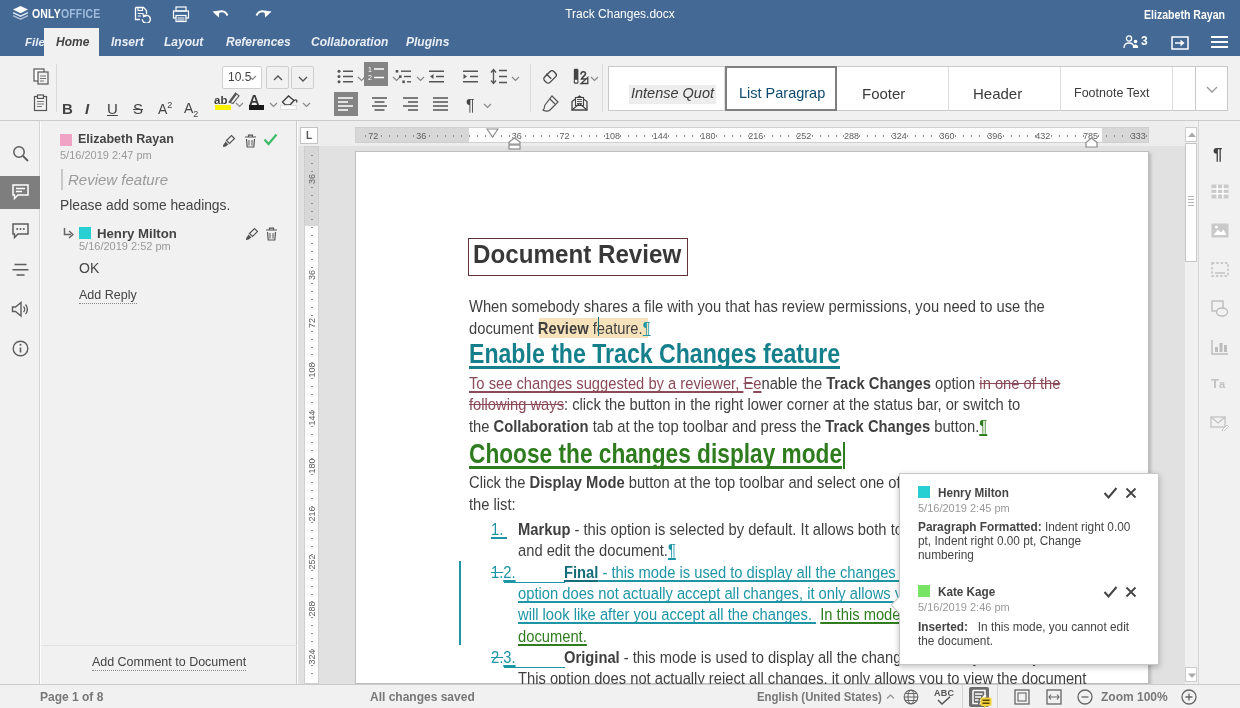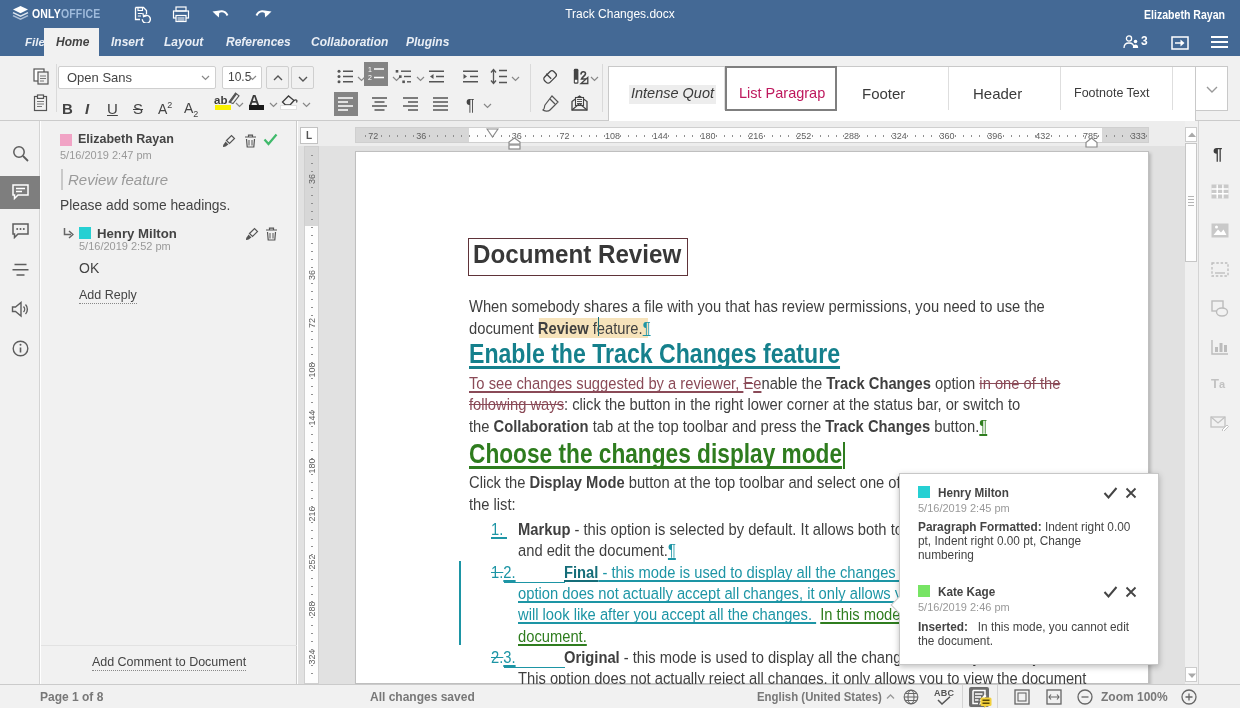--- a/index.html
+++ b/index.html
@@ -111,25 +111,20 @@
     <rect x="5" y="4" width="10" height="12" fill="#f0f0f0" stroke="#555" stroke-width="1.2"></rect>
     <path d="M7 8 H13 M7 10.5 H13 M7 13 H11" stroke="#777" stroke-width="1"></path>
   </svg>
   <svg class="abs" style="left:33px;top:38px" width="17" height="18" viewBox="0 0 17 18">
     <rect x="1.5" y="2.5" width="12" height="14" fill="none" stroke="#555" stroke-width="1.2"></rect>
     <rect x="4.5" y="1" width="6" height="3.4" fill="#f7f7f7" stroke="#555" stroke-width="1.2"></rect>
     <path d="M4 7.5 H11 M4 10 H11 M4 12.5 H9" stroke="#777" stroke-width="1"></path>
   </svg>
   <div class="vdiv" style="left:56px;top:8px;height:48px"></div>
 
-  <div class="combo" style="left:58px;top:10px;width:158px;height:23px;line-height:21px;padding-left:8px">Open Sans
-    <svg class="abs" style="right:5px;top:8px" width="9" height="6" viewBox="0 0 9 6">
-        <path d="M1 1 L4.5 4.5 L8 1" fill="none" stroke="#888" stroke-width="1.2"></path>
-      </svg>
-  </div>
   <div class="combo" style="left:222px;top:10px;width:40px;height:23px;line-height:21px;padding-left:5px;font-size:12px">10.5
     <svg class="abs" style="right:4px;top:8px" width="9" height="6" viewBox="0 0 9 6">
         <path d="M1 1 L4.5 4.5 L8 1" fill="none" stroke="#888" stroke-width="1.2"></path>
       </svg>
   </div>
   <div class="combo" style="left:266px;top:10px;width:23px;height:23px;background:#f1f1f1">
     <svg class="abs" style="left:6px;top:7px" width="10" height="8" viewBox="0 0 10 8">
         <path d="M1 6 L5 2 L9 6" fill="none" stroke="#555" stroke-width="1.4"></path>
       </svg>
   </div>
@@ -254,29 +249,29 @@
     <path d="M8 4 L13 9" stroke="#555" stroke-width="1.2"></path>
   </svg>
   <svg class="abs" style="left:571px;top:39px" width="17" height="16" viewBox="0 0 17 16">
     <path d="M1 6.5 L8.5 1 L16 6.5 V15 H1 Z" fill="none" stroke="#444" stroke-width="1.3"></path>
     <rect x="4.5" y="2.5" width="8" height="8" fill="#f1f1f1" stroke="#444" stroke-width="1.1"></rect>
     <path d="M6 4.5 H11 M6 6.5 H11 M6 8.5 H11" stroke="#444" stroke-width="0.9"></path>
     <path d="M1 15 L8.5 8.5 L16 15" fill="none" stroke="#444" stroke-width="1.2"></path>
   </svg>
   <div class="vdiv" style="left:602px;top:8px;height:48px"></div>
 
-  <div class="abs" style="left:608px;top:10px;width:588px;height:61px;background:#fff;border:1px solid #c9c9c9">
+  <div class="abs" style="left:608px;top:10px;width:588px;height:45px;background:#fff;border:1px solid #c9c9c9">
     <div class="abs" style="left:115px;top:0;width:1px;height:43px;background:#dedede"></div>
     <div class="abs" style="left:227px;top:0;width:1px;height:43px;background:#dedede"></div>
     <div class="abs" style="left:339px;top:0;width:1px;height:43px;background:#dedede"></div>
     <div class="abs" style="left:451px;top:0;width:1px;height:43px;background:#dedede"></div>
     <div class="abs" style="left:563px;top:0;width:1px;height:43px;background:#dedede"></div>
     <div class="abs" style="left:20px;top:18px;font-size:14.5px;line-height:14.5px;font-style:italic;color:#3b3b3b;background:#ededed;padding:1px 2px 3px 2px">Intense Quot</div>
     <div class="abs" style="left:116px;top:-1px;width:112px;height:45px;border:2px solid #7f7f7f"></div>
-    <div class="abs" style="left:130px;top:19px;font-size:14.5px;line-height:14.5px;color:#be185d">List Paragrap</div>
+    <div class="abs" style="left:130px;top:19px;font-size:14.5px;line-height:14.5px;color:#0c4a6e">List Paragrap</div>
     <div class="abs" style="left:253px;top:19px;font-size:15px;line-height:15px;color:#3b3b3b">Footer</div>
     <div class="abs" style="left:364px;top:19px;font-size:15px;line-height:15px;color:#3b3b3b">Header</div>
     <div class="abs" style="left:465px;top:20px;font-size:12.5px;line-height:12.5px;color:#3b3b3b">Footnote Text</div>
   </div>
   <div class="abs" style="left:1196px;top:10px;width:32px;height:45px;background:#fff;border:1px solid #c9c9c9;border-left:none">
     <svg class="abs" style="left:10px;top:19px" width="12" height="8" viewBox="0 0 12 8">
         <path d="M1 1 L6 6 L11 1" fill="none" stroke="#999" stroke-width="1.4"></path>
       </svg>
   </div>
 </div>

